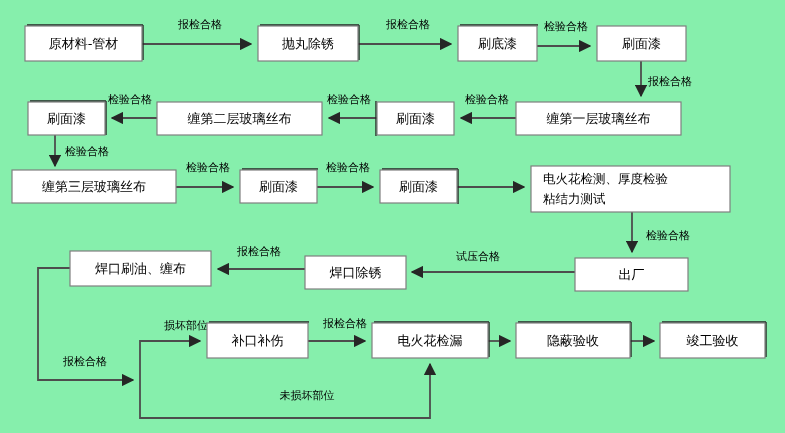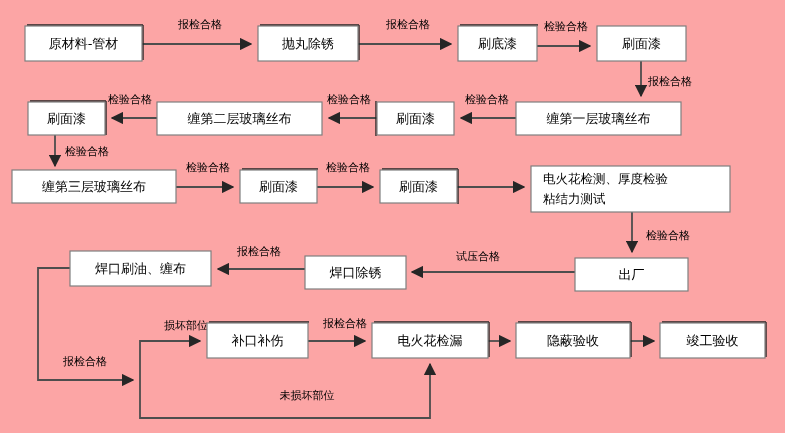--- a/index.html
+++ b/index.html
@@ -4,21 +4,21 @@
 <style>
   html, body {
     margin: 0;
     padding: 0;
     background: #ffffff;
   }
   #chart-root {
     position: relative;
     width: 785px;
     height: 433px;
-    background: #fca5a5;
+    background: #86efac;
     font-family: "DejaVu Sans", "Liberation Sans", sans-serif;
     overflow: hidden;
   }
   svg.flow-canvas {
     position: absolute;
     left: 0;
     top: 0;
     width: 785px;
     height: 433px;
   }

